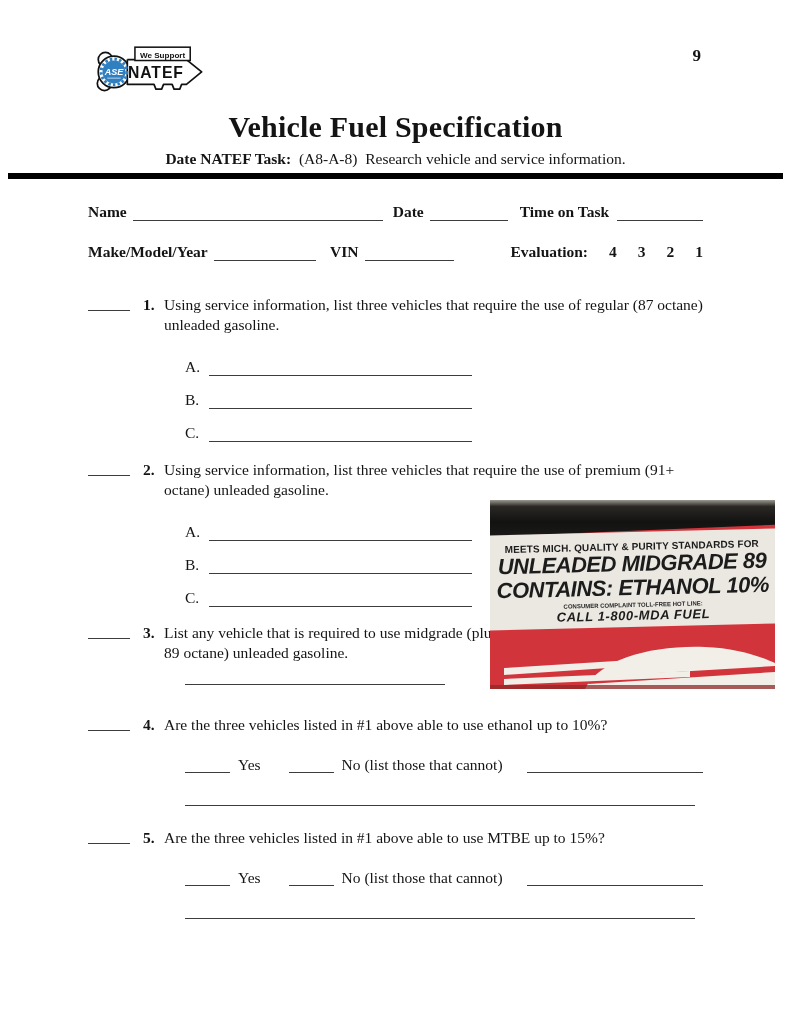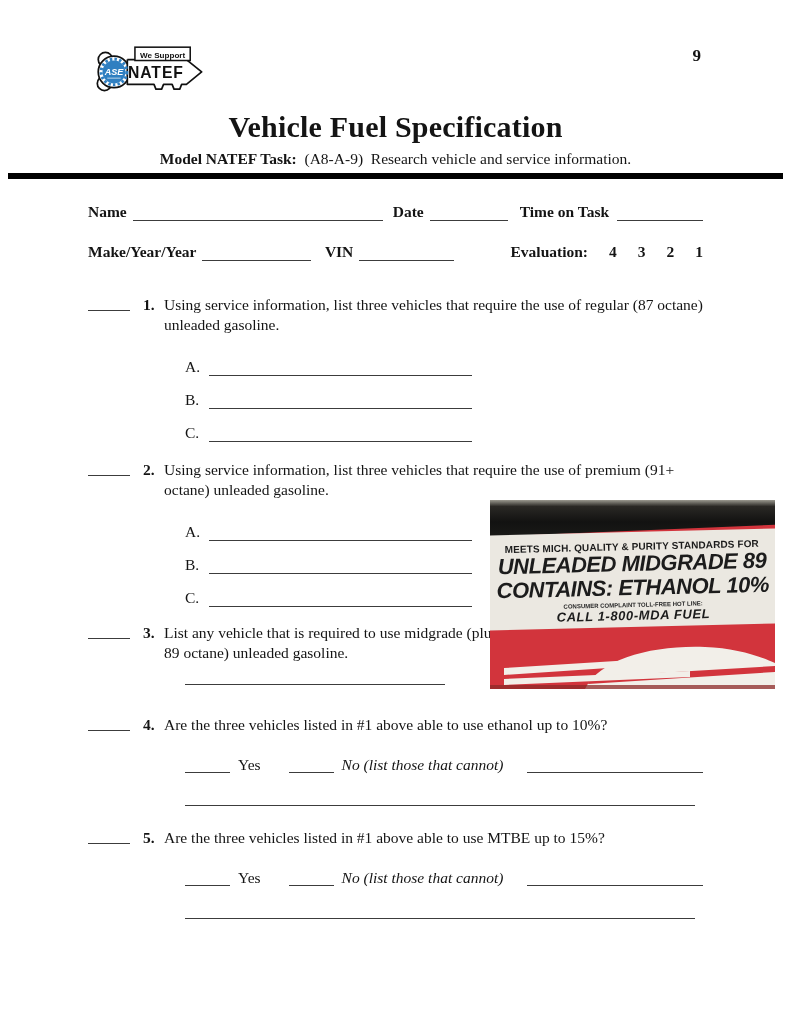--- a/index.html
+++ b/index.html
@@ -54,21 +54,21 @@
   .ans-row.first { margin-top:22px; }
   .ans-letter { width:24px; }
   .ans-line { width:263px; }
 
   .single-line-row { margin-left:97px; margin-top:6px; }
   .single-line-row .uline { width:260px; height:16px; }
 
   .yn-row { margin-left:97px; margin-top:20px; display:flex; align-items:center; height:19px; }
   .yn-blank { width:45px; height:16px; margin-right:8px; }
   .yn-yes { margin-right:28px; }
-  .yn-no { margin-right:24px; white-space:nowrap;font-style:italic; }
+  .yn-no { margin-right:24px; white-space:nowrap; }
   .yn-rest { flex:1; height:16px; }
 
   .full-line { margin-left:97px; margin-top:18px; height:14px; border-bottom:1.2px solid #3c3c3c; width:510px; }
 
   
   .photo {
     position:absolute; left:490px; top:500px;
     width:285px; height:189px;
     background:#d2343c; overflow:hidden;
   }
@@ -114,41 +114,41 @@
       <text x="22" y="36.5" font-size="9.5" font-weight="bold" font-style="italic" fill="#fff" text-anchor="middle">ASE</text>
       <line x1="15" y1="39.5" x2="29" y2="39.5" stroke="#fff" stroke-width="0.7"></line>
     </g>
     <text x="73" y="18" font-size="8.5" font-weight="bold" fill="#111" text-anchor="middle">We Support</text>
     <text x="66" y="39.5" font-size="16.5" font-weight="bold" letter-spacing="1" fill="#111" text-anchor="middle">NATEF</text>
   </svg>
 
   <div class="doc-header">
     <div class="doc-title">Vehicle Fuel Specification</div>
     <div class="task-line">
-      <span class="b">Model NATEF Task:</span>&nbsp;
-      <span>(A8-A-9)</span>&nbsp;
+      <span class="b">Date NATEF Task:</span>&nbsp;
+      <span>(A8-A-8)</span>&nbsp;
       <span>Research vehicle and service information.</span>
     </div>
   </div>
 
   <div class="divider"></div>
 
   <div class="content">
 
     <div class="frow frow1">
       <span class="lbl">Name</span>
       <span class="uline" style="width:250px; margin-left:6px;"></span>
       <span class="lbl" style="margin-left:10px;">Date</span>
       <span class="uline" style="width:78px; margin-left:6px;"></span>
       <span class="lbl" style="margin-left:12px;">Time on Task</span>
       <span class="uline" style="flex:1; margin-left:8px;"></span>
     </div>
 
     <div class="frow frow2">
-      <span class="lbl">Make/Year/Year</span>
+      <span class="lbl">Make/Model/Year</span>
       <span class="uline" style="width:123px; margin-left:6px;"></span>
       <span class="lbl" style="margin-left:14px;">VIN</span>
       <span class="uline" style="width:108px; margin-left:6px;"></span>
       <span class="lbl" style="margin-left:56px;">Evaluation:</span>
       <span class="eval-nums">
         <span>4</span>
         <span>3</span>
         <span>2</span>
         <span>1</span>
       </span>

